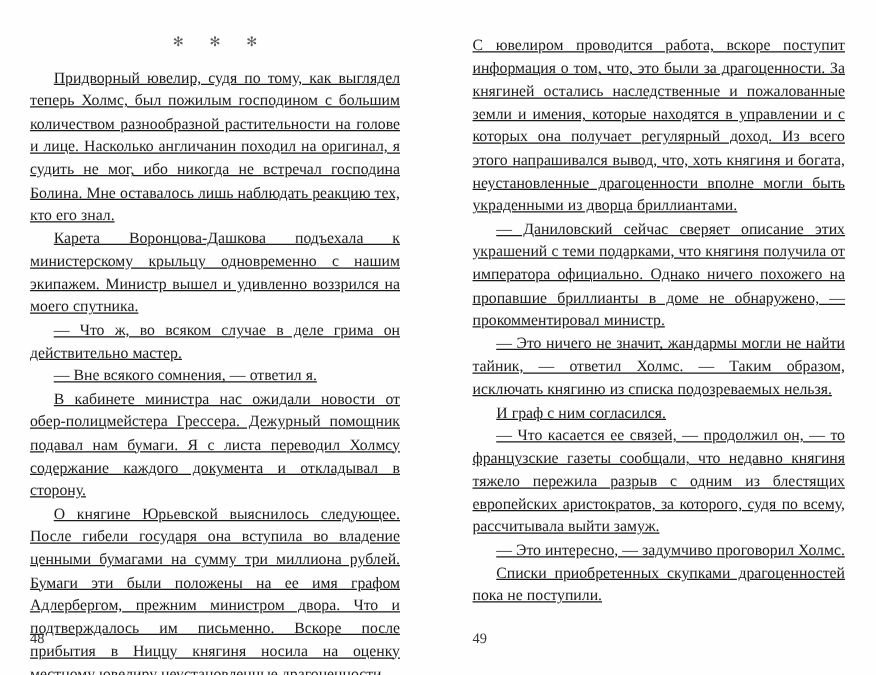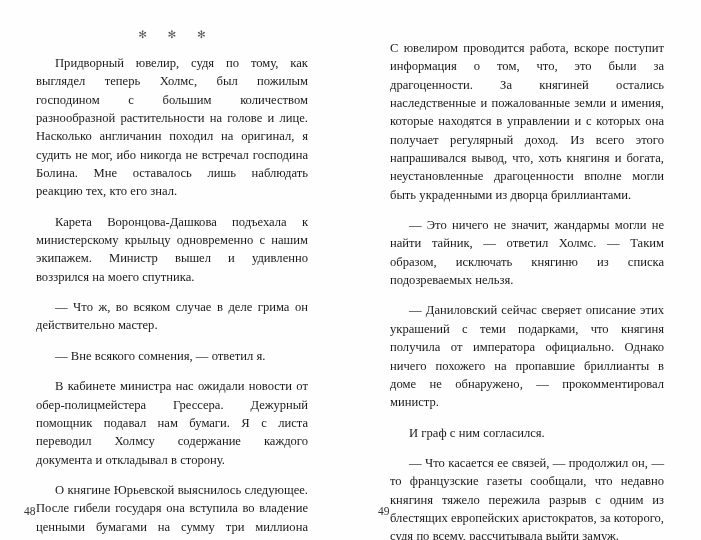--- a/index.html
+++ b/index.html
@@ -53,27 +53,28 @@
     font-size: 10.5px;
     letter-spacing: 9px;
     color: #5d5d5d;
     height: 14px;
     line-height: 14px;
     margin-bottom: 11px;
     text-indent: 9px;
     font-family: "Liberation Serif", "DejaVu Serif", serif;
   }
   p.para {
-    margin: 12px;
+    margin: 0;
     font-size: 12.6px;
     line-height: 18.35px;
     text-align: justify;
     text-indent: 19px;
     hyphens: manual;
     word-spacing: 0.1px;
+    text-decoration: underline;
     -webkit-font-smoothing: antialiased;
   }
   p.para.noindent {
     text-indent: 0;
   }
   .page-number {
     position: absolute;
     bottom: 22px;
     left: 0;
     right: 0;
@@ -105,22 +106,22 @@
       <p class="para">— Вне всякого сомнения, — ответил я.</p>
       <p class="para">В кабинете министра нас ожидали новости от обер-по­лицмейстера Грессера. Дежурный помощник подавал нам бумаги. Я с листа переводил Холмсу содержание каждого документа и откладывал в сторону.</p>
       <p class="para">О княгине Юрьевской выяснилось следующее. После гибели государя она вступила во владение ценными бу­магами на сумму три миллиона рублей. Бумаги эти были положены на ее имя графом Адлербергом, прежним ми­нистром двора. Что и подтверждалось им письменно. Вскоре после прибытия в Ниццу княгиня носила на оцен­ку местному ювелиру неустановленные драгоценности.</p>
     </div>
     <div class="page-number">48</div>
   </div>
 
   <div class="page page-right">
     <div class="text-block">
       <p class="para noindent">С ювелиром проводится работа, вскоре поступит инфор­мация о том, что, это были за драгоценности. За княгиней остались наследственные и пожалованные земли и име­ния, которые находятся в управлении и с которых она получает регулярный доход. Из всего этого напрашивался вывод, что, хоть княгиня и богата, неустановленные дра­гоценности вполне могли быть украденными из дворца бриллиантами.</p>
+      <p class="para">— Даниловский сейчас сверяет описание этих украше­ний с теми подарками, что княгиня получила от импера­тора официально. Однако ничего похожего на пропавшие бриллианты в доме не обнаружено, — прокомментировал министр.</p>
       <p class="para">— Это ничего не значит, жандармы могли не найти тай­ник, — ответил Холмс. — Таким образом, исключать кня­гиню из списка подозреваемых нельзя.</p>
-      <p class="para">— Даниловский сейчас сверяет описание этих украше­ний с теми подарками, что княгиня получила от импера­тора официально. Однако ничего похожего на пропавшие бриллианты в доме не обнаружено, — прокомментировал министр.</p>
       <p class="para">И граф с ним согласился.</p>
       <p class="para">— Что касается ее связей, — продолжил он, — то фран­цузские газеты сообщали, что недавно княгиня тяжело пережила разрыв с одним из блестящих европейских ари­стократов, за которого, судя по всему, рассчитывала выйти замуж.</p>
       <p class="para">— Это интересно, — задумчиво проговорил Холмс.</p>
       <p class="para">Списки приобретенных скупками драгоценностей пока не поступили.</p>
 
     </div>
     <div class="page-number">49</div>
   </div>
 
 </div>

